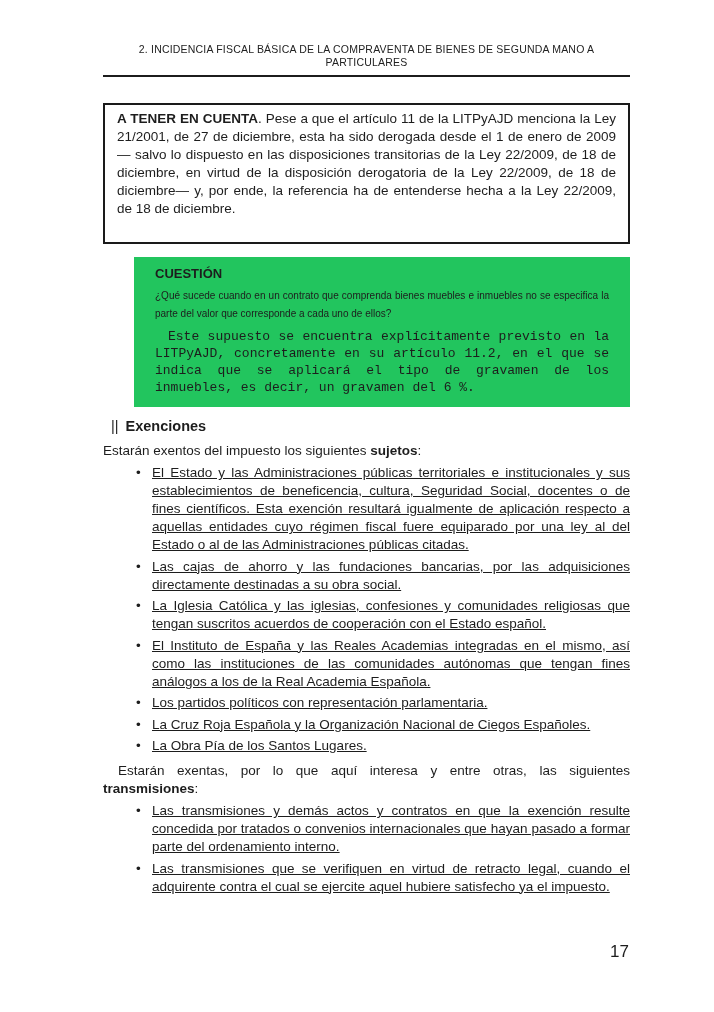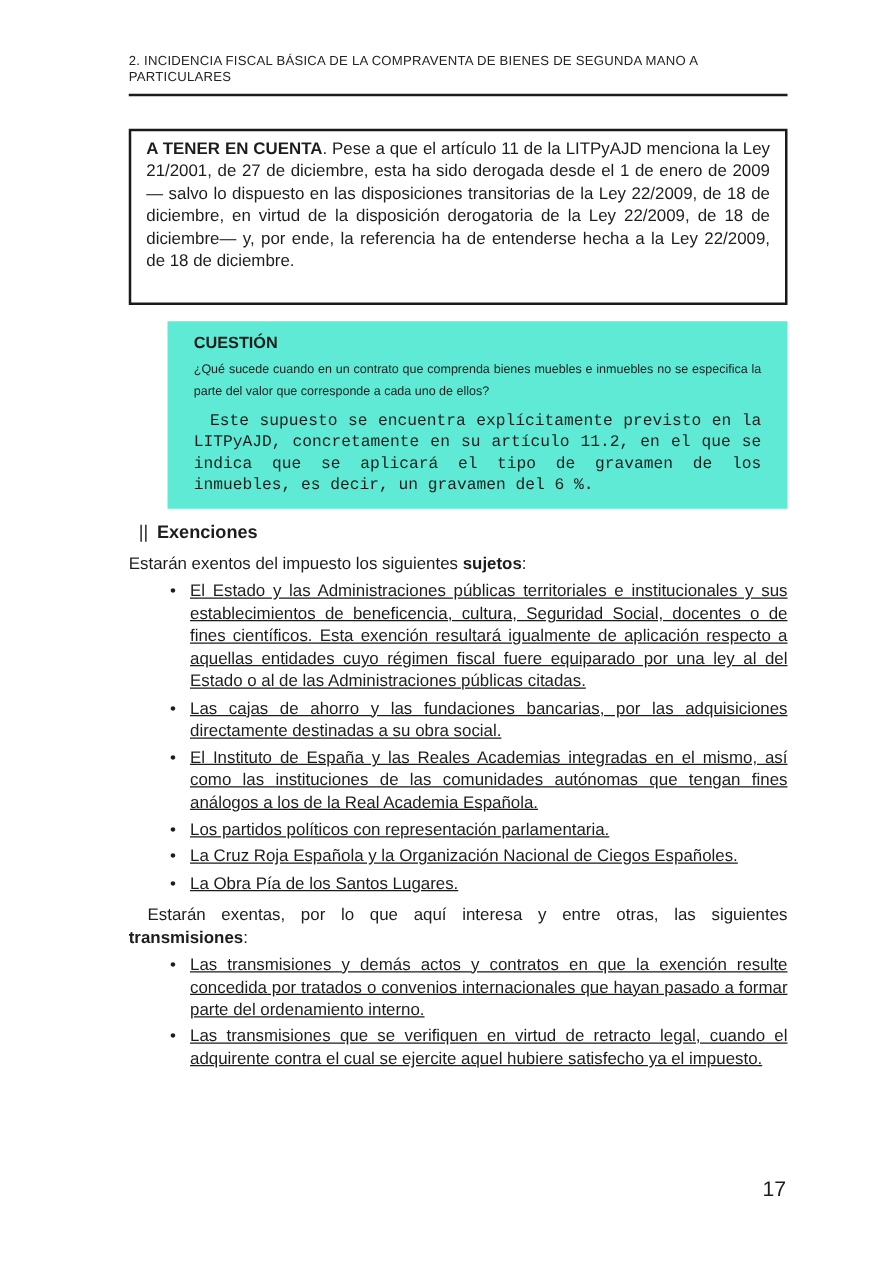--- a/index.html
+++ b/index.html
@@ -10,21 +10,21 @@
     height: 1012px;
     background: #ffffff;
     overflow: hidden;
     font-family: "Liberation Sans", sans-serif;
     color: #1d1d1d;
   }
   .content { margin-left: 103px; width: 527px; }
 
   .doc-header {
     margin-top: 43px;
-    text-align: left;
+    text-align: center;
     font-size: 10.5px;
     line-height: 13px;
     letter-spacing: 0.2px;
     color: #222222;
     padding-bottom: 6px;
     border-bottom: 2.5px solid #1c1c1c;
   }
 
   .note-box {
     margin-top: 26px;
@@ -33,21 +33,21 @@
     font-size: 13.5px;
     line-height: 18px;
     text-align: justify;
   }
   .bold { font-weight: bold; }
 
   .q-box {
     margin-top: 13px;
     margin-left: 31px;
     width: 454px;
-    background: #5eead4;
+    background: #22c55e;
     padding: 9px 21px 11px 21px;
   }
   .q-title { font-weight: bold; font-size: 13px; line-height: 15px; }
   .q-question {
     margin-top: 6px;
     font-weight: normal;
     font-size: 10px;
     line-height: 18px;
     text-align: justify;
   }
@@ -131,20 +131,21 @@
     </div>
 
 
     <div class="para">
       <span>Estarán exentos del impuesto los siguientes </span><span class="bold">sujetos</span><span>:</span>
     </div>
 
     <ul class="blist">
       <li><span>El Estado y las Administraciones públicas territoriales e institucionales y sus establecimientos de beneficencia, cultura, Seguridad Social, docentes o de fines científicos. Esta exención resultará igualmente de aplicación respecto a aquellas entidades cuyo régimen fiscal fuere equiparado por una ley al del Estado o al de las Administraciones públicas citadas.</span></li>
       <li><span>Las cajas de ahorro y las fundaciones bancarias, por las adquisiciones directamente destinadas a su obra social.</span></li>
+      <li><span>La Iglesia Católica y las iglesias, confesiones y comunidades religiosas que tengan suscritos acuerdos de cooperación con el Estado español.</span></li>
       <li><span>El Instituto de España y las Reales Academias integradas en el mismo, así como las instituciones de las comunidades autónomas que tengan fines análogos a los de la Real Academia Española.</span></li>
       <li><span>Los partidos políticos con representación parlamentaria.</span></li>
       <li><span>La Cruz Roja Española y la Organización Nacional de Ciegos Españoles.</span></li>
       <li><span>La Obra Pía de los Santos Lugares.</span></li>
     </ul>
 
     <div class="para indent">
       <span>Estarán exentas, por lo que aquí interesa y entre otras, las siguientes </span><span class="bold">transmisiones</span><span>:</span>
     </div>
 

